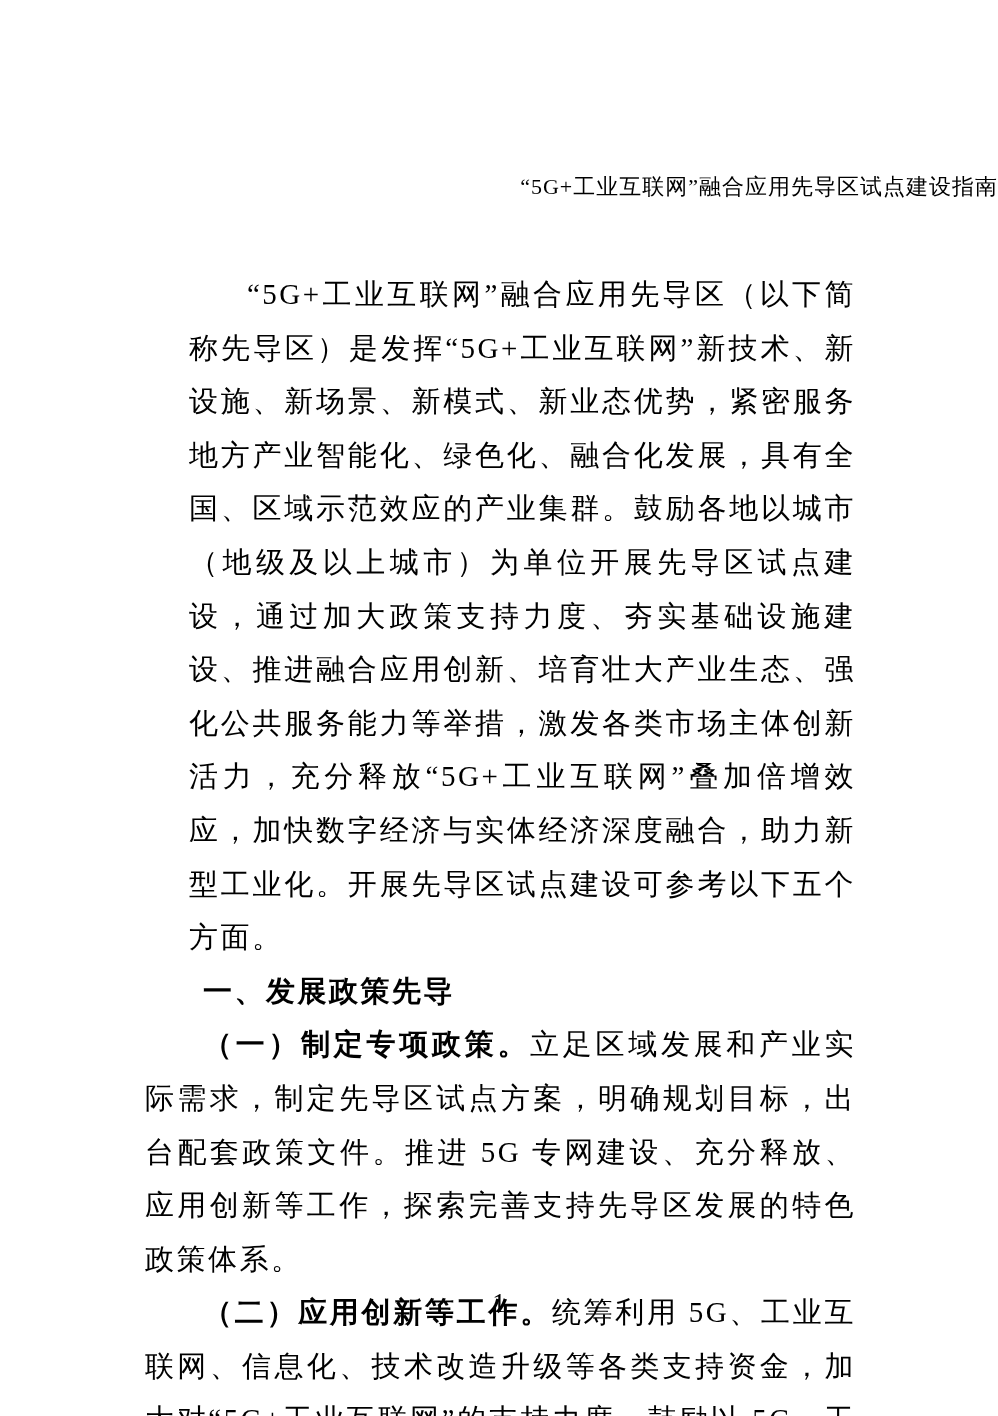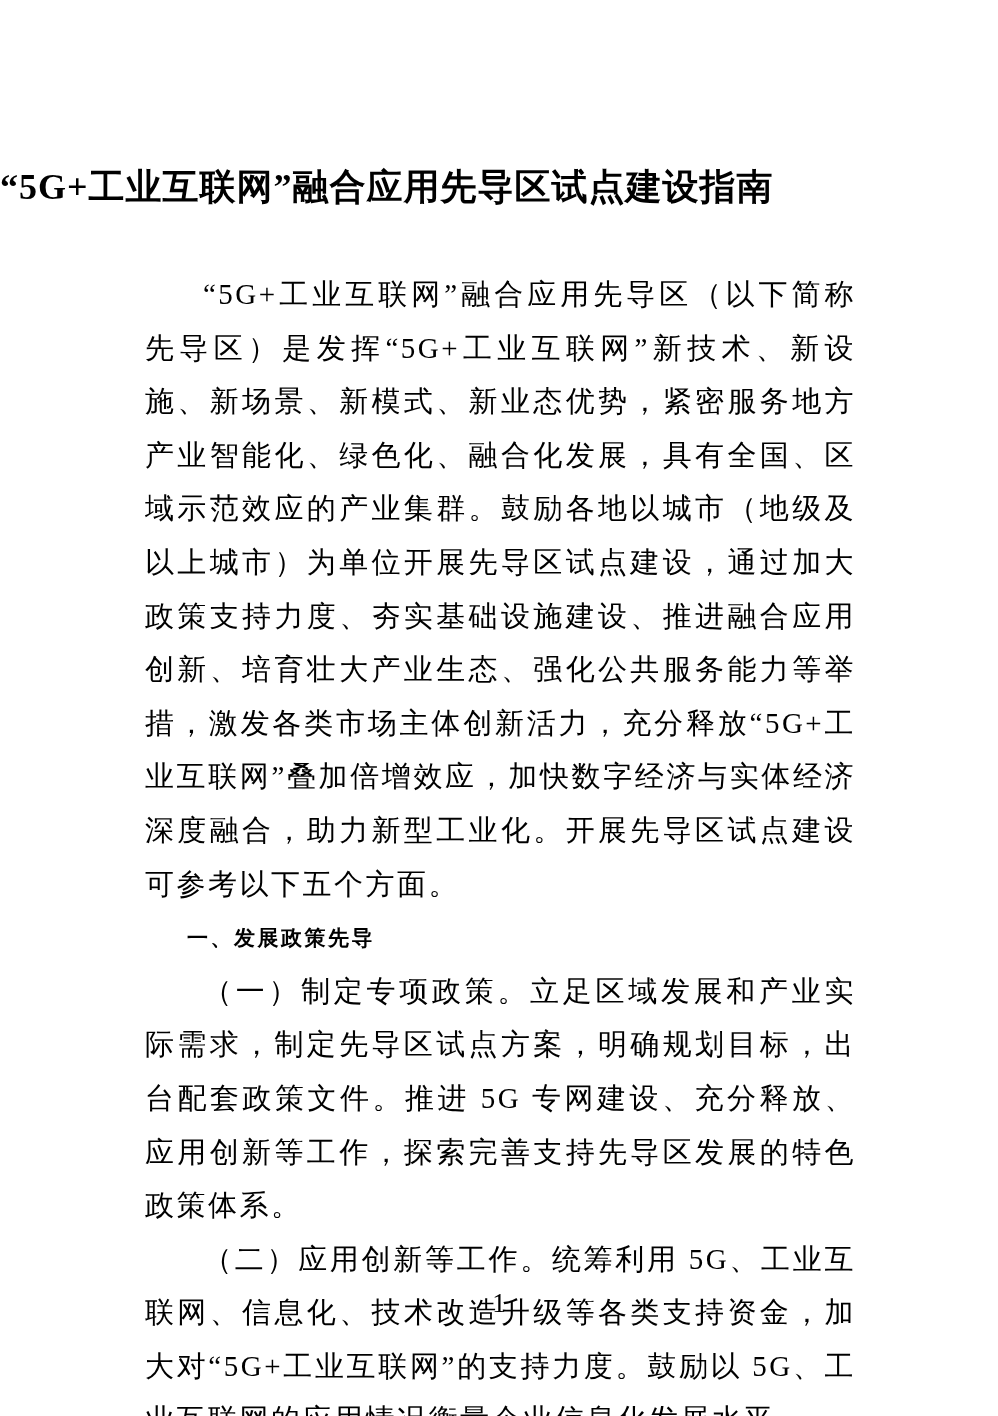--- a/index.html
+++ b/index.html
@@ -12,54 +12,55 @@
     width: 998px;
     height: 1416px;
     background: #ffffff;
     color: #000000;
     font-family: "Liberation Serif", "DejaVu Serif", serif;
     overflow: hidden;
   }
   .doc-title {
     margin: 0;
     padding-top: 164px;
-    text-align: left;
-    font-size: 36px;
+    text-align: right;
+    font-size: 22px;
     line-height: 46px;
-    font-weight: bold;
+    font-weight: normal;
     letter-spacing: 1px;
     font-family: "Liberation Serif", "DejaVu Serif", serif;
   }
   .content {
     margin-left: 145px;
     margin-right: 142px;
   }
   .body-text {
     margin: 0;
     font-size: 29px;
     line-height: 53.6px;
     letter-spacing: 2.5px;
     text-align: justify;
     text-indent: 2em;
     font-weight: normal;
   }
   .intro {
     margin-top: 58px;
+    margin-left: 44px;
   }
   .section-heading {
     margin: 0;
-    font-size: 21px;
+    font-size: 29px;
     line-height: 53.6px;
     letter-spacing: 2.5px;
     text-indent: 2em;
     font-weight: bold;
     font-family: "Liberation Sans", "DejaVu Sans", sans-serif;
   }
   .item-lead {
-    font-weight: normal;
+    font-weight: bold;
   }
   .page-number {
     position: absolute;
     left: 0;
     right: 0;
     top: 1288px;
     text-align: center;
     font-size: 27px;
     line-height: 30px;
     font-family: "Liberation Serif", "DejaVu Serif", serif;

